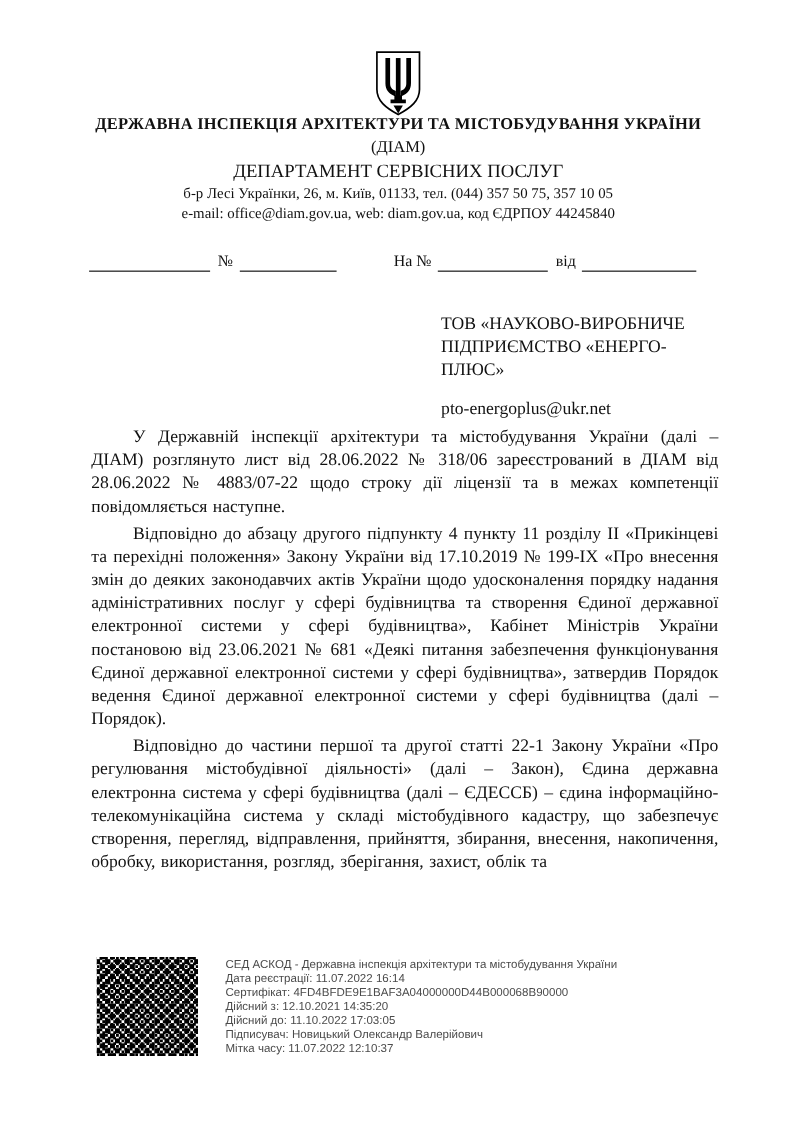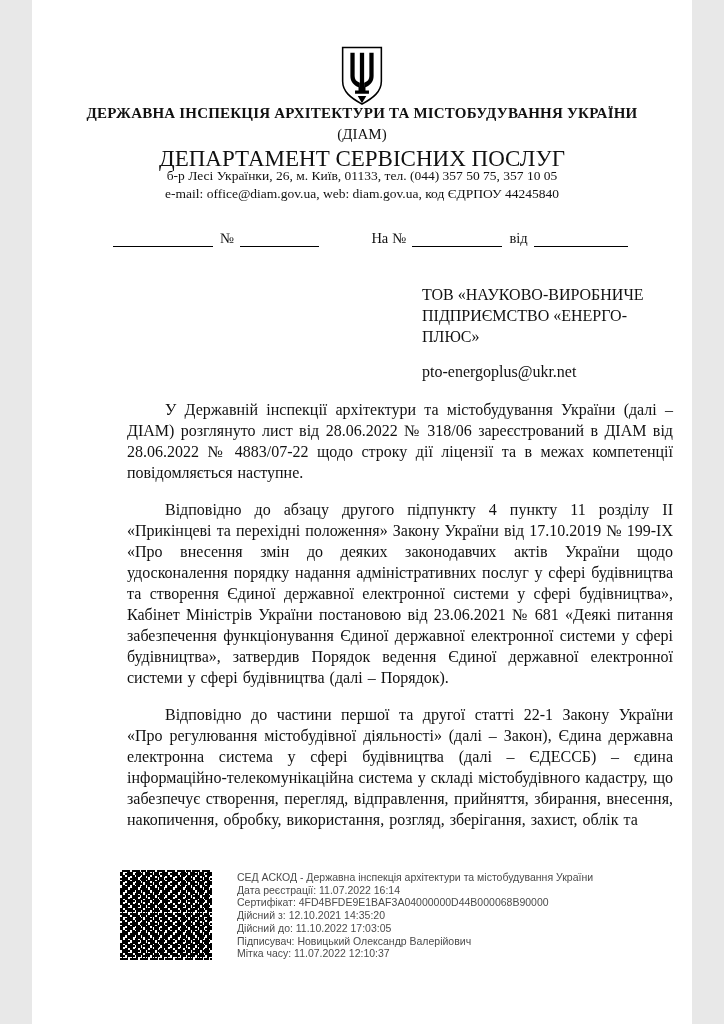--- a/index.html
+++ b/index.html
@@ -1,18 +1,18 @@
 <!DOCTYPE html>
 <html><head>
 <meta charset="utf-8">
 <style>
   html, body { margin: 0; padding: 0; background: #e8e8e8; }
   .page {
     position: relative;
-    width: 660px;
+    width: 724px;
     height: 1024px;
     margin: 0 auto;
     background: #ffffff;
     font-family: "Liberation Serif", serif;
     color: #111111;
     overflow: hidden;
   }
   
   .emblem {
     position: absolute;
@@ -41,21 +41,21 @@
     text-align: center;
     font-weight: normal;
     font-size: 15px;
   }
   .department {
     position: absolute;
     top: 146px;
     left: 0;
     width: 100%;
     text-align: center;
-    font-size: 23px;
+    font-size: 17px;
   }
   .address-line {
     position: absolute;
     top: 168px;
     left: 0;
     width: 100%;
     text-align: center;
     font-size: 13.5px;
   }
   .contact-line {
@@ -85,38 +85,38 @@
   .b1 { width: 110px; }
   .b2 { width: 88px; margin-left: 6px; }
   .b3 { width: 100px; margin-left: 6px; }
   .b4 { width: 104px; margin-left: 6px; }
   .ref-lbl { margin-left: 7px; white-space: nowrap; }
   .ref-right { margin-left: 52px; }
   
   .recipient {
     position: absolute;
     top: 284px;
-    left: 390px;
+    left: 401px;
     width: 262px;
     font-size: 16px;
     line-height: 21px;
   }
   .recipient-email { margin-top: 14px; }
   
   .body-text {
     position: absolute;
     top: 383px;
     left: 79px;
     width: 578px;
     font-size: 16px;
     line-height: 21px;
     text-align: justify;
   }
   .body-text p {
-    margin: 16px;
+    margin: 4px;
     text-indent: 38px;
     word-spacing: 1px;
   }
   
   .stamp {
     position: absolute;
     top: 869px;
     left: 88px;
     width: 540px;
     height: 110px;

